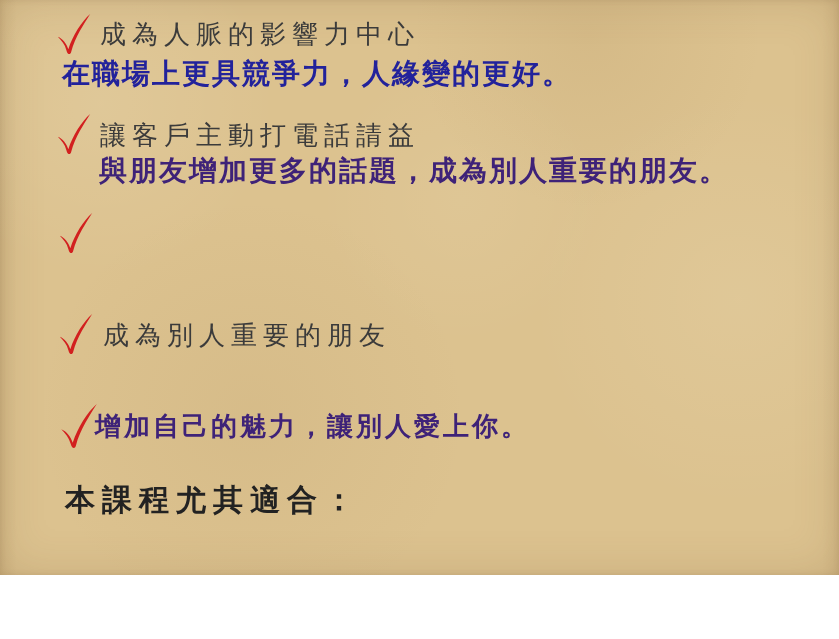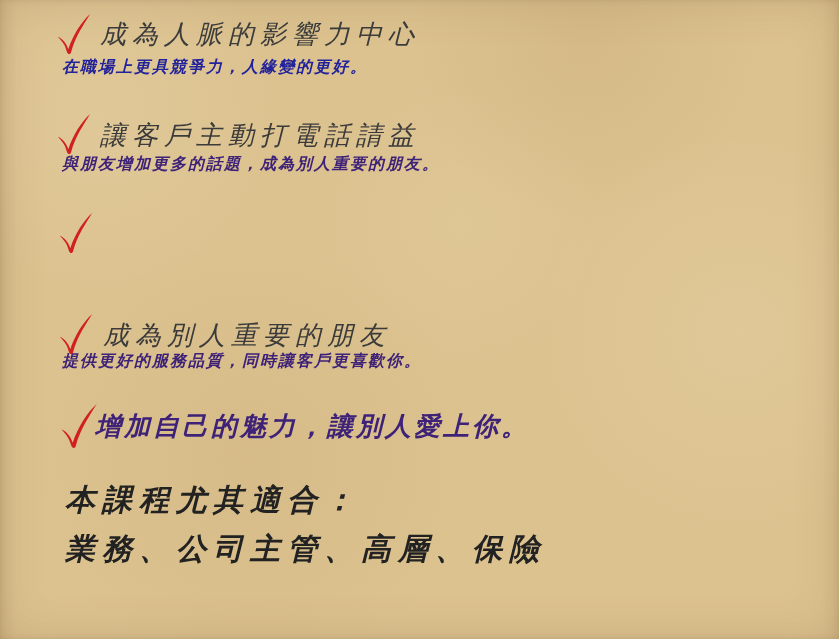--- a/index.html
+++ b/index.html
@@ -3,25 +3,24 @@
 <meta charset="utf-8">
 <style>
   html,body{margin:0;padding:0;}
   body{
     width:839px;height:639px;
     font-family:"Liberation Sans","DejaVu Sans",sans-serif;
     overflow:hidden;
   }
   .canvas{
     position:relative;
-    width:839px;height:639px;
+    width:839px;height:575px;
     background:var(--bg,#dcc28f);
     box-shadow:inset 0 0 46px rgba(110,80,40,.18), inset 0 0 6px rgba(100,70,35,.15);
     overflow:hidden;
-    font-style:italic;
   }
   
   .canvas::before{
     content:"";
     position:absolute;inset:0;
     pointer-events:none;
     background:
       radial-gradient(circle at 12% 18%, rgba(255,252,235,.10), transparent 20%),
       radial-gradient(circle at 70% 6%,  rgba(140,105,55,.09), transparent 22%),
       radial-gradient(circle at 88% 52%, rgba(255,248,225,.10), transparent 26%),
@@ -34,26 +33,26 @@
     white-space:nowrap;
     line-height:1.15;
   }
   .heading{
     font-size:26px;
     font-weight:400;
     color:var(--heading,#3b3b3b);
     letter-spacing:6px;
   }
   .sub{
-    font-size:16px;
+    font-size:28px;
     font-weight:700;
     letter-spacing:2px;
   }
   .blue{color:var(--blue,#22229b);}
-  .purple{color:var(--purple,#3e2278);}
+  .purple{color:var(--purple,#3e2278);margin-left:37px;}
   .hl{
     font-size:26px;
     font-weight:700;
     color:var(--purple,#3e2278);
     letter-spacing:3px;
   }
   .footer-line{
     font-size:30px;
     font-weight:700;
     color:var(--footerText,#222222);
@@ -93,25 +92,23 @@
       <path d="M3 26 C8 28 12 33 14 39 C19 24 28 10 37 2 C31 12 21 26 17 42 C16 45.5 13 44.5 12 40 C10.3 34 7 30 3 26 Z"></path>
     </svg>
   </span>
 
   <span class="check" style="left:57px;top:312px;">
     <svg viewBox="0 0 40 46" aria-hidden="true">
       <path d="M3 26 C8 28 12 33 14 39 C19 24 28 10 37 2 C31 12 21 26 17 42 C16 45.5 13 44.5 12 40 C10.3 34 7 30 3 26 Z"></path>
     </svg>
   </span>
   <div class="line heading" style="left:103px;top:321px;">成為別人重要的朋友</div>
-  <div class="line sub purple" style="left:62px;top:352px;">提供更好的服務品質，同時讓客戶更喜歡你。</div>
 
   <span class="check big" style="left:58px;top:402px;">
     <svg viewBox="0 0 40 46" aria-hidden="true">
       <path d="M3 26 C8 28 12 33 14 39 C19 24 28 10 37 2 C31 12 21 26 17 42 C16 45.5 13 44.5 12 40 C10.3 34 7 30 3 26 Z"></path>
     </svg>
   </span>
   <div class="line hl" style="left:95px;top:412px;">增加自己的魅力，讓別人愛上你。</div>
 
   <div class="line footer-line" style="left:65px;top:483px;">本課程尤其適合：</div>
-  <div class="line footer-line" style="left:65px;top:532px;">業務、公司主管、高層、保險</div>
 
 </div>
 
 </body></html>

